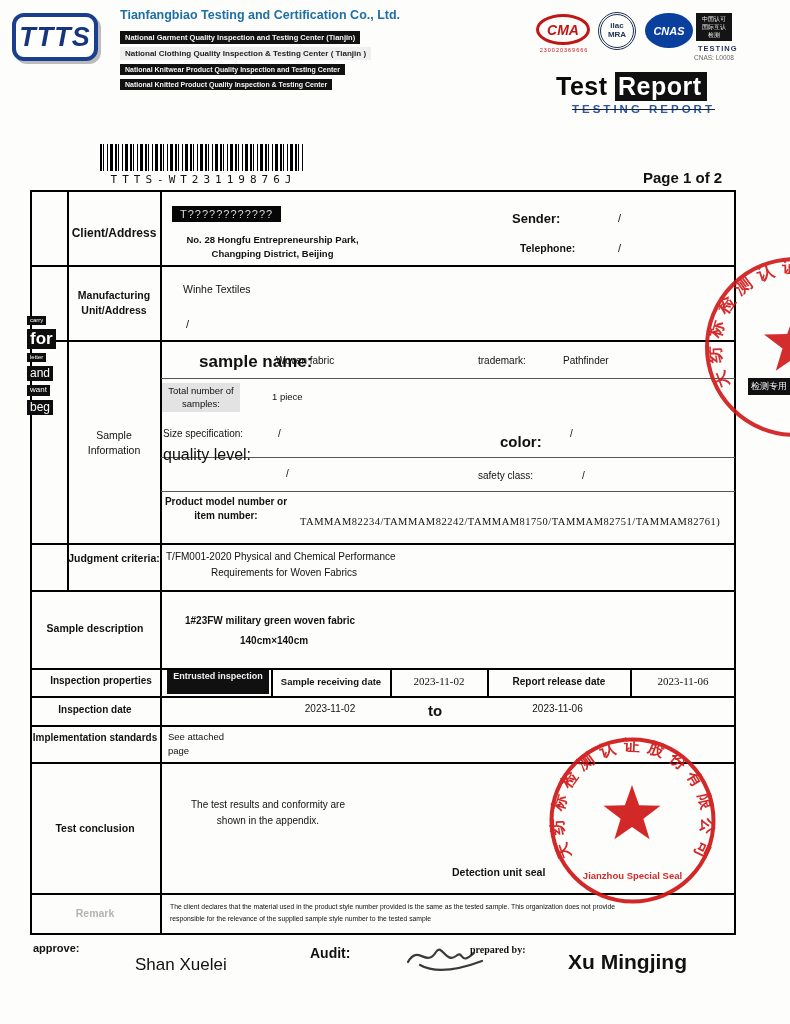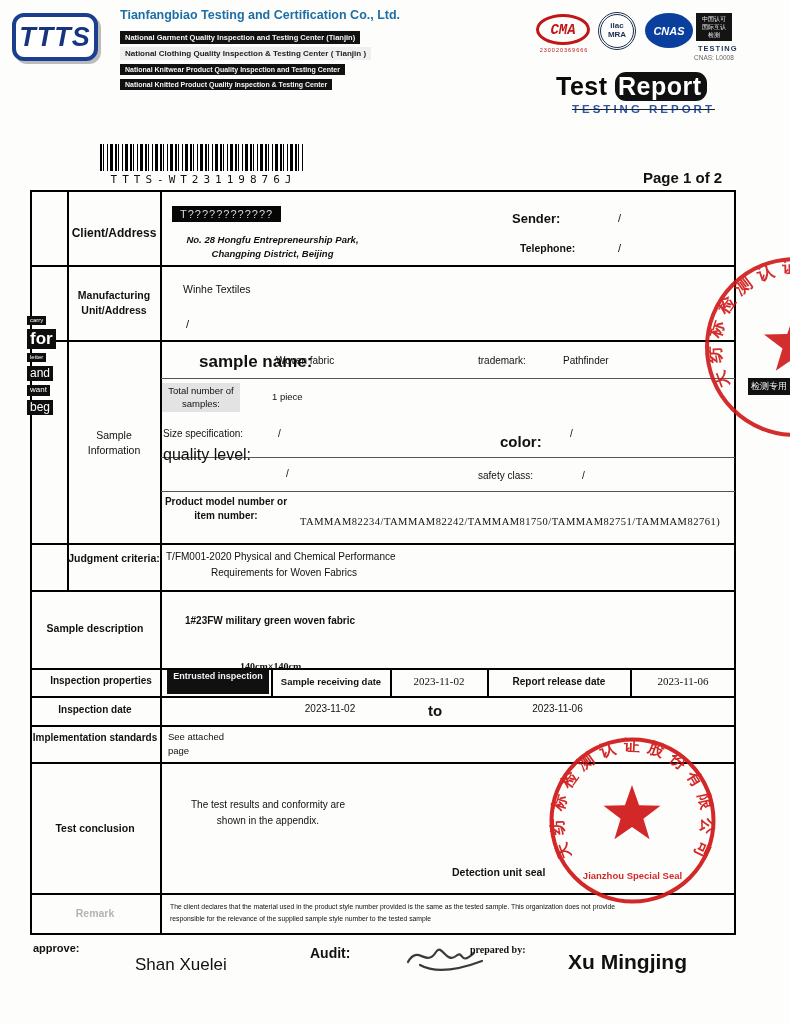--- a/index.html
+++ b/index.html
@@ -19,35 +19,35 @@
   
   .logo { left:12px; top:13px; width:86px; height:48px; border:4px solid #1a3f8f; border-radius:12px;
           display:flex; align-items:center; justify-content:center; font-style:italic; font-weight:bold;
           font-size:27px; color:#16357d; letter-spacing:1px; box-shadow:3px 3px 0 #bbb; background:#fff; }
   .company-name { left:120px; top:8px; color:#1d6fa5; font-weight:bold; font-size:12.5px; }
   .cert-bar { color:#f5f5f5; background:#111; font-size:7.5px; font-weight:bold; padding:2px 5px; white-space:nowrap; }
   .cert-bar.light { background:#efefef; color:#222; }
 
   .cma-oval { left:536px; top:14px; width:54px; height:31px; border:3px solid #c11616; border-radius:50%;
               display:flex; align-items:center; justify-content:center; color:#c11616; font-weight:bold;
-              font-style:italic; font-size:14px;font-family:Liberation Mono, monospace; }
+              font-style:italic; font-size:14px; }
   .cma-num { left:536px; top:47px; width:56px; color:#c11616; font-size:5.5px; letter-spacing:1px; text-align:center; }
   .ilac-circle { left:598px; top:12px; width:38px; height:38px; border-radius:50%; border:3px double #1d2f52;
                  display:flex; flex-direction:column; align-items:center; justify-content:center;
                  color:#1d2f52; font-weight:bold; font-size:8px; line-height:1.1; }
   .cnas-ellipse { left:645px; top:13px; width:48px; height:35px; border-radius:50%; background:#0a3f9e;
                   display:flex; align-items:center; justify-content:center; color:#fff; font-weight:bold;
                   font-style:italic; font-size:11px; }
   .cnas-side { left:696px; top:13px; width:36px; background:#141414; color:#eee; font-size:6px; line-height:1.35;
                padding:2px 3px; text-align:center; }
   .cnas-testing { left:698px; top:44px; font-size:7.5px; font-weight:bold; color:#1d2f52; letter-spacing:1px; }
   .cnas-num { left:694px; top:54px; font-size:6.5px; color:#666; }
 
   .title { left:556px; top:72px; font-size:25px; font-weight:bold; color:#0b0b0b; letter-spacing:0.5px; }
-  .title .hl { background:#101010; color:#fff; padding:0 5px 1px 3px;border-radius:11px; }
+  .title .hl { background:#101010; color:#fff; padding:0 5px 1px 3px; }
   .subtitle { left:572px; top:103px; color:#2a57a8; font-weight:bold; font-size:11.5px; letter-spacing:3px;
               text-decoration:line-through; text-decoration-color:#222; }
 
   .barcode { left:100px; top:144px; width:205px; height:27px;
              background:repeating-linear-gradient(90deg,#000 0 2px,#fff 2px 3px,#000 3px 4px,#fff 4px 7px,#000 7px 8px,#fff 8px 10px,#000 10px 13px,#fff 13px 15px); }
   .barcode-text { left:96px; top:173px; width:215px; font-size:11px; letter-spacing:5px; text-align:center; }
   .page-label { left:643px; top:169px; font-size:15px; font-weight:bold; }
 
   
   .margin-col { left:27px; top:316px; width:46px; display:flex; flex-direction:column; gap:4px; align-items:flex-start; z-index:7; }
@@ -128,21 +128,21 @@
   <div class="vline" style="left:390px; top:668px; height:28px;"></div>
   <div class="vline" style="left:487px; top:668px; height:28px;"></div>
   <div class="vline" style="left:630px; top:668px; height:28px;"></div>
 
   <div class="thinline" style="left:161px; top:378px; width:574px;"></div>
   <div class="thinline" style="left:161px; top:457px; width:574px;"></div>
   <div class="thinline" style="left:161px; top:491px; width:574px;"></div>
 
   <div class="abs bold center" style="left:66px; top:226px; width:96px; font-size:12px;">Client/Address</div>
   <div class="abs redact" style="left:172px; top:206px;">T????????????</div>
-  <div class="abs bold center" style="left:165px; top:233px; width:215px; font-size:9.5px; line-height:1.5;font-style:italic;">No. 28 Hongfu Entrepreneurship Park, Changping District, Beijing</div>
+  <div class="abs bold center" style="left:165px; top:233px; width:215px; font-size:9.5px; line-height:1.5;">No. 28 Hongfu Entrepreneurship Park, Changping District, Beijing</div>
   <div class="abs bold" style="left:512px; top:211px; font-size:13px;">Sender:</div>
   <div class="abs" style="left:618px; top:212px; font-size:11px;">/</div>
   <div class="abs bold" style="left:520px; top:242px; font-size:10.5px;">Telephone:</div>
   <div class="abs" style="left:618px; top:242px; font-size:11px;">/</div>
 
   <div class="abs bold center" style="left:66px; top:288px; width:96px; font-size:10.5px; line-height:1.4;">Manufacturing Unit/Address</div>
   <div class="abs" style="left:183px; top:283px; font-size:10.5px;">Winhe Textiles</div>
   <div class="abs" style="left:186px; top:318px; font-size:11px;">/</div>
 
   <div class="abs center" style="left:72px; top:428px; width:84px; font-size:10.5px; line-height:1.4;">Sample Information</div>
@@ -167,21 +167,21 @@
 
   <div class="abs bold center" style="left:160px; top:495px; width:132px; font-size:10px; line-height:1.4;">Product model number or item number:</div>
   <div class="abs serif" style="left:300px; top:516px; width:430px; font-size:10.5px; letter-spacing:0.5px;">TAMMAM82234/TAMMAM82242/TAMMAM81750/TAMMAM82751/TAMMAM82761)</div>
 
   <div class="abs bold center" style="left:66px; top:551px; width:96px; font-size:10.5px; line-height:1.4;">Judgment criteria:</div>
   <div class="abs" style="left:166px; top:551px; font-size:10px;">T/FM001-2020 Physical and Chemical Performance</div>
   <div class="abs" style="left:211px; top:567px; font-size:10px;">Requirements for Woven Fabrics</div>
 
   <div class="abs bold center" style="left:30px; top:622px; width:130px; font-size:10.5px;">Sample description</div>
   <div class="abs bold" style="left:185px; top:615px; font-size:10px;">1#23FW military green woven fabric</div>
-  <div class="abs bold" style="left:240px; top:661px; font-size:10px;font-family:Liberation Serif, serif;">140cm×140cm</div>
+  <div class="abs bold" style="left:240px; top:635px; font-size:10px;">140cm×140cm</div>
 
   <div class="abs bold center" style="left:30px; top:675px; width:142px; font-size:10px;">Inspection properties</div>
   <div class="abs darkbox bold center" style="left:167px; top:670px; width:102px; height:24px; font-size:9px; line-height:1.3; padding-top:1px;">Entrusted inspection</div>
   <div class="abs bold center" style="left:273px; top:676px; width:116px; font-size:9.5px;">Sample receiving date</div>
   <div class="abs serif center" style="left:392px; top:675px; width:94px; font-size:11px;">2023-11-02</div>
   <div class="abs bold center" style="left:489px; top:676px; width:140px; font-size:10px;">Report release date</div>
   <div class="abs serif center" style="left:632px; top:675px; width:102px; font-size:11px;">2023-11-06</div>
 
   <div class="abs bold center" style="left:30px; top:704px; width:130px; font-size:10px;">Inspection date</div>
   <div class="abs center" style="left:270px; top:703px; width:120px; font-size:10px;">2023-11-02</div>

